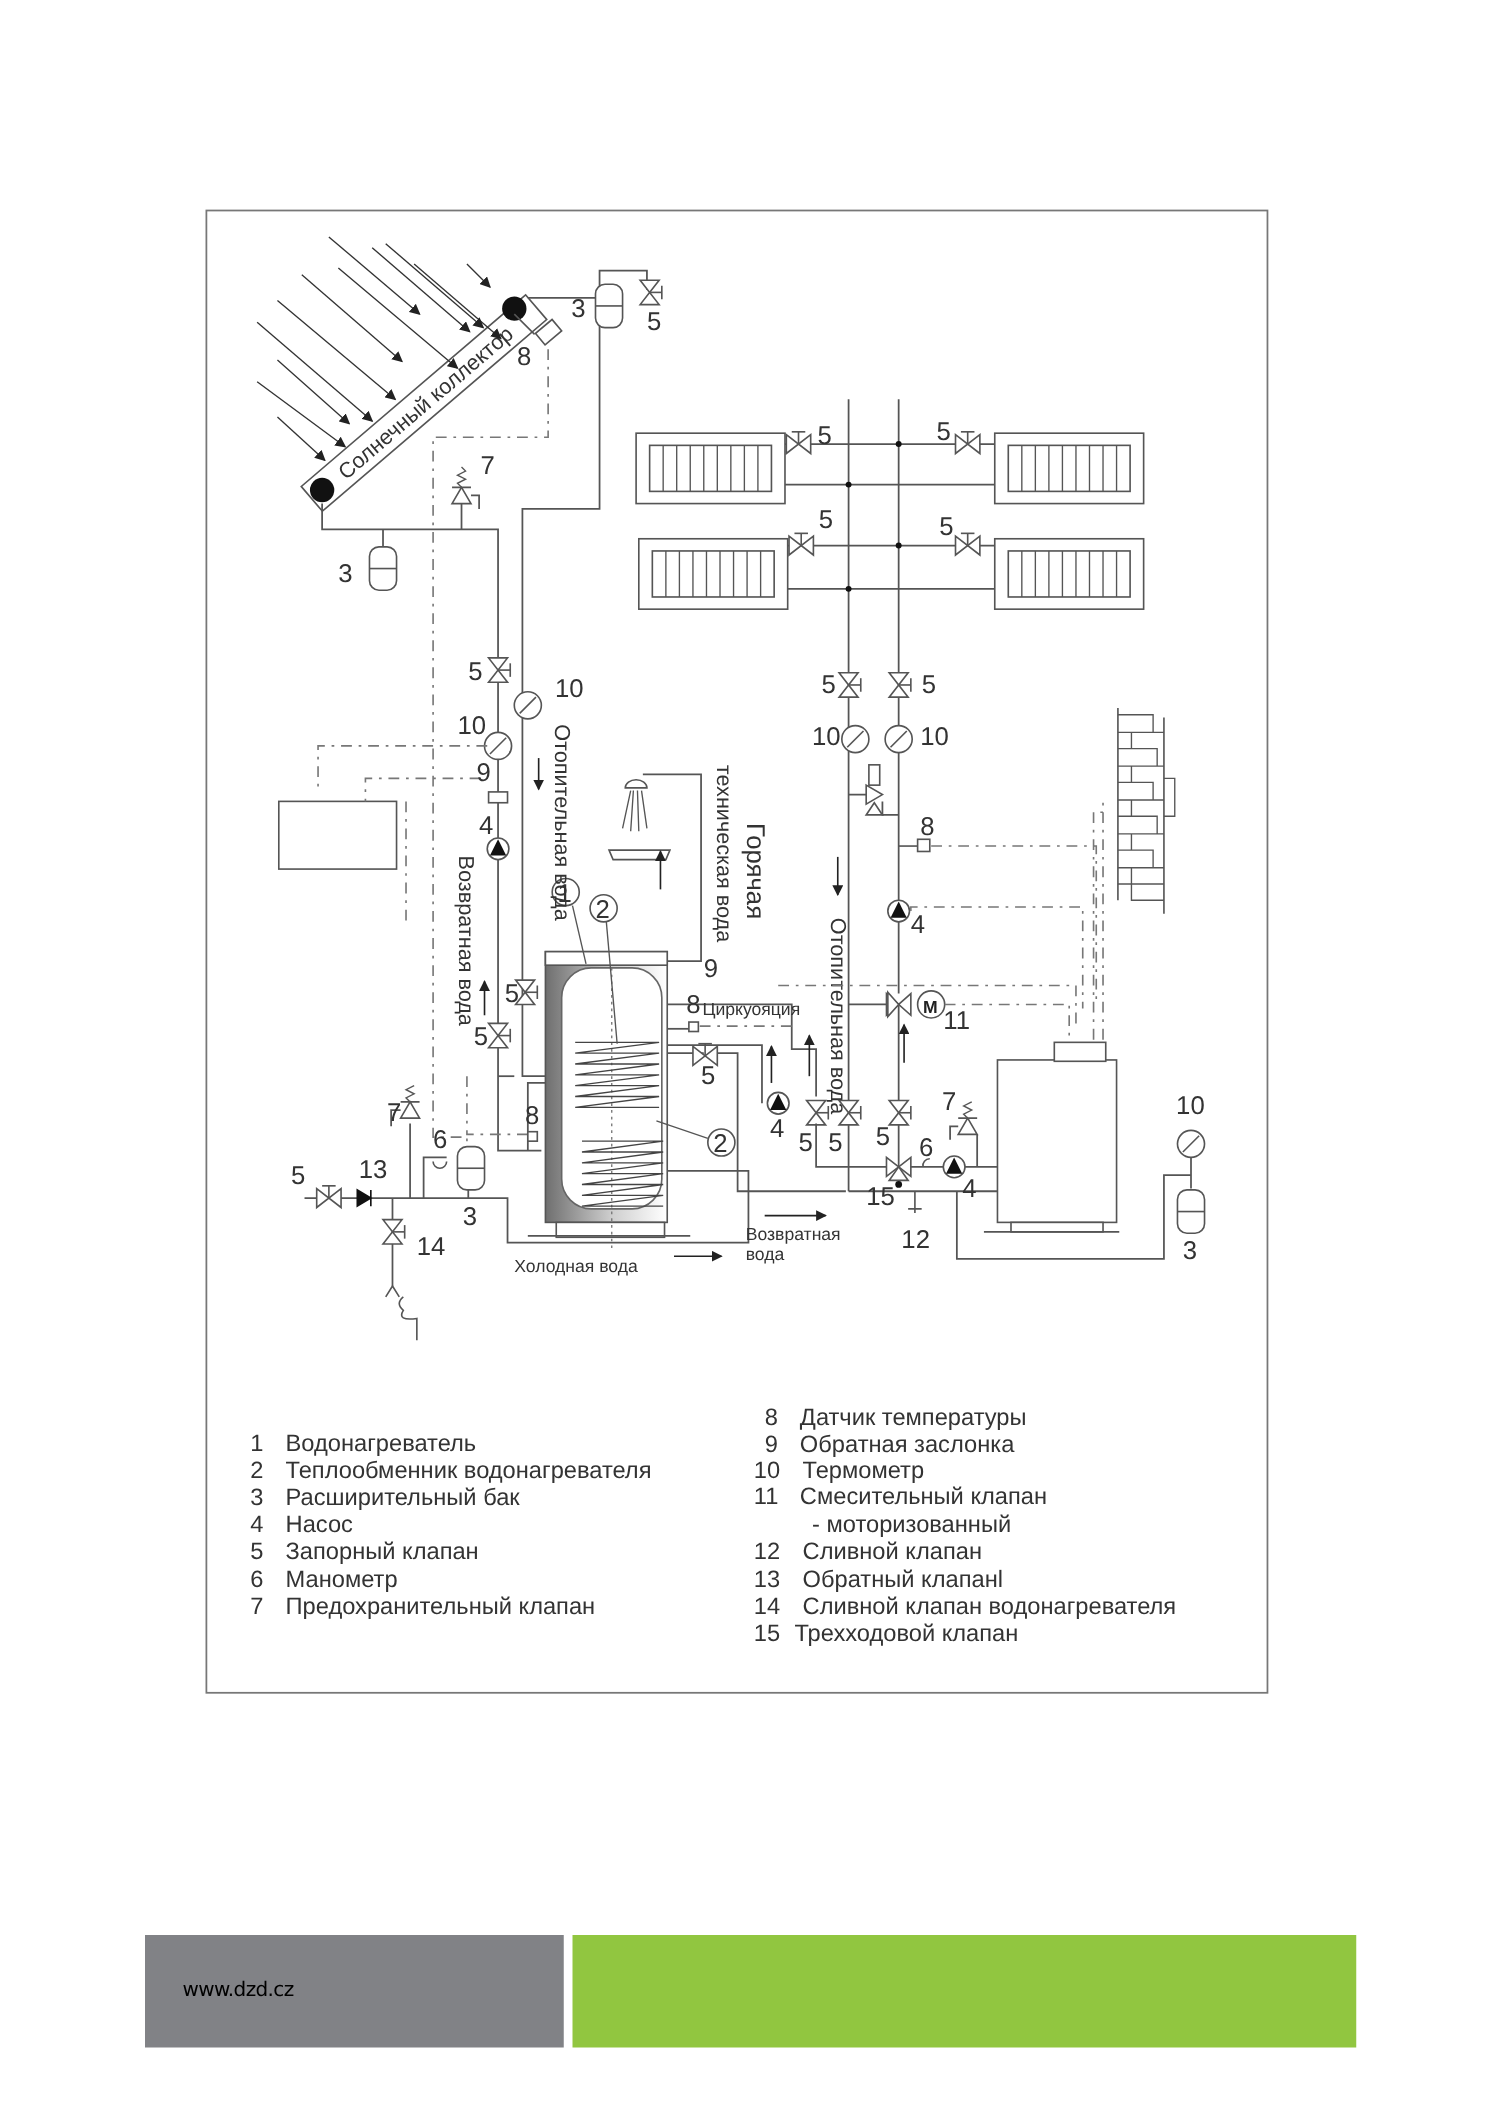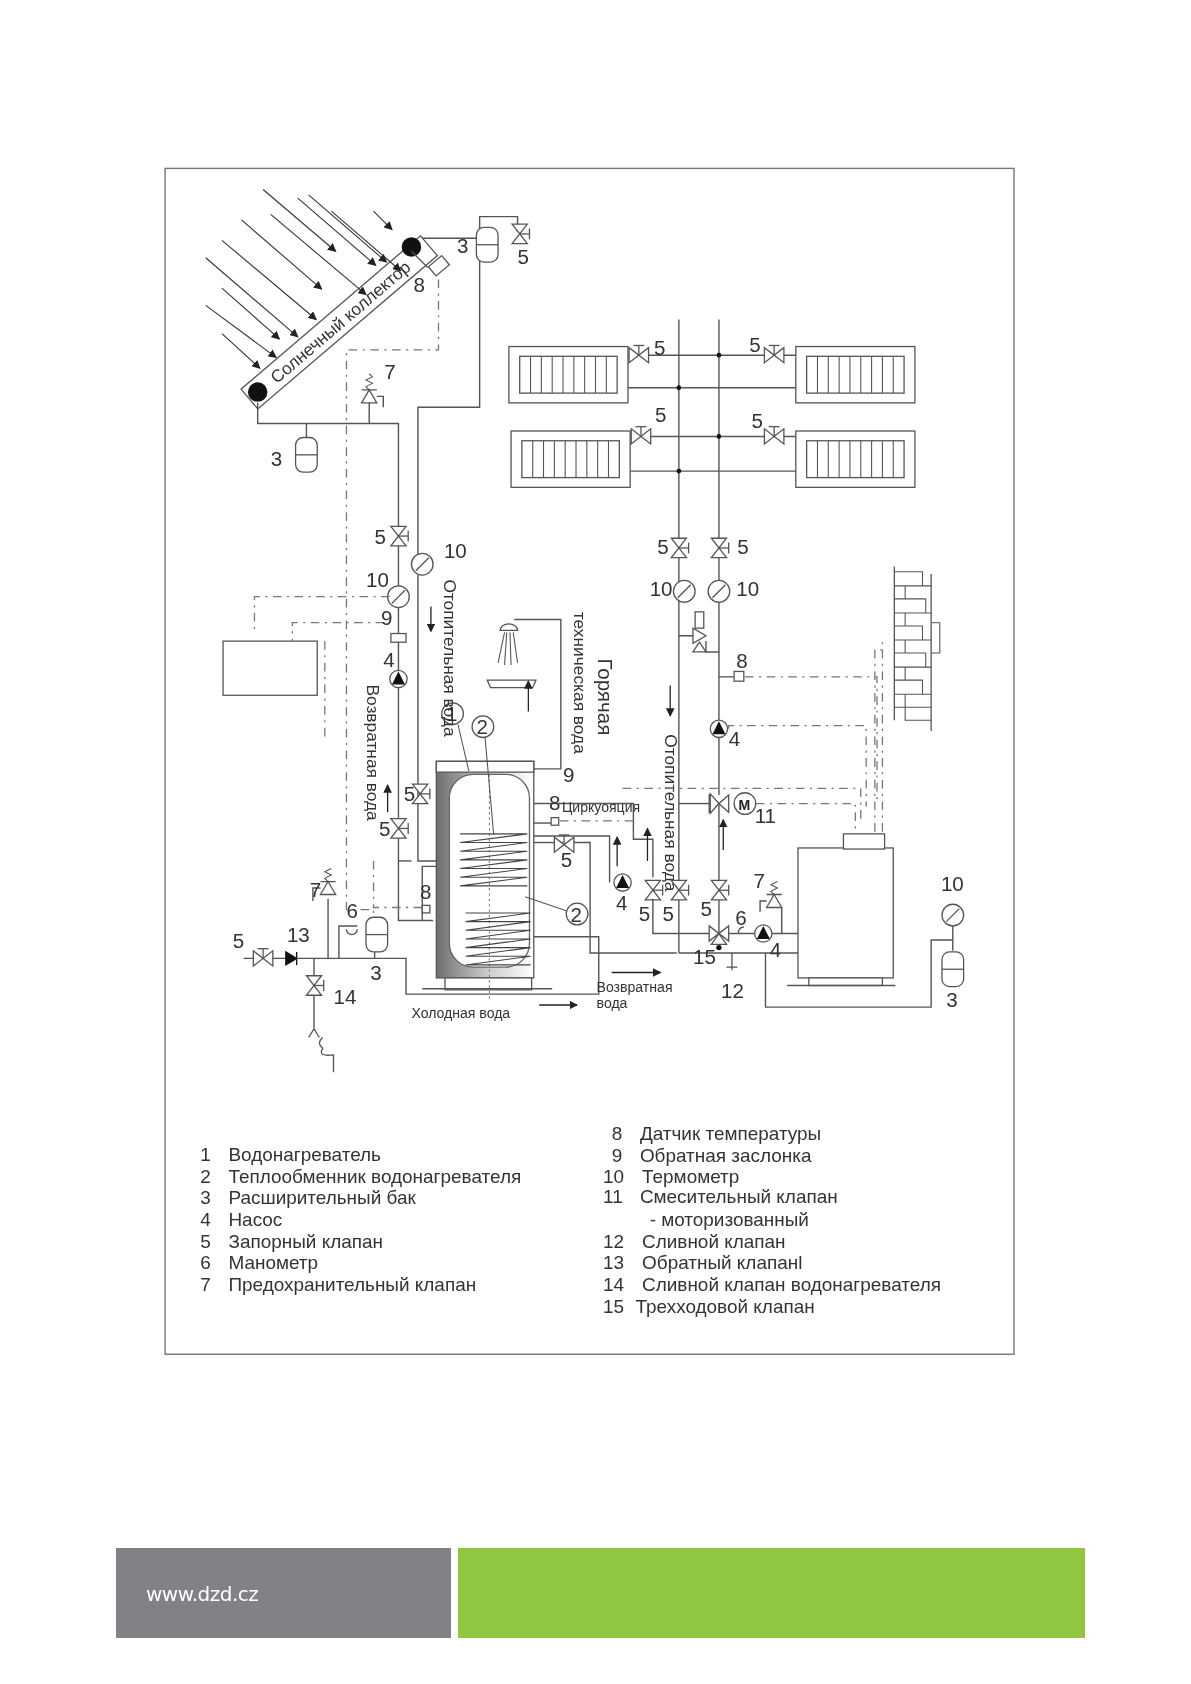--- a/index.html
+++ b/index.html
@@ -6,21 +6,21 @@
   body { width:1191px; height:1684px; position:relative; overflow:hidden; font-family:"Liberation Sans", sans-serif; }
   #diagram { position:absolute; left:0; top:0; width:1191px; height:1684px; }
   .ln { stroke:#555; stroke-width:1.3; fill:none; }
   .dsh { stroke:#777; stroke-width:1.2; fill:none; stroke-dasharray:8 5 2 5; }
   .lbl { font-family:"Liberation Sans", sans-serif; font-size:19px; fill:#333; }
   .sm { font-family:"Liberation Sans", sans-serif; font-size:13px; fill:#333; }
   .vt { font-family:"Liberation Sans", sans-serif; font-size:16px; fill:#333; }
   .leg { font-family:"Liberation Sans", sans-serif; font-size:17.5px; fill:#333; }
   #footer-gray { position:absolute; left:116px; top:1548px; width:335px; height:90px; background:#818286; }
   #footer-green { position:absolute; left:458px; top:1548px; width:627px; height:90px; background:#91c640; }
-  #footer-url { position:absolute; left:30px; top:34px; color:#ffffff; font-family:"DejaVu Sans", sans-serif; font-size:20px; letter-spacing:-0.5px; }
+  #footer-url { position:absolute; left:30px; top:34px; color:#000000; font-family:"DejaVu Sans", sans-serif; font-size:16px; letter-spacing:-0.5px; }
 </style>
 </head>
 <body>
 
 <svg id="diagram" viewBox="0 0 1100 1555" preserveAspectRatio="none" xmlns="http://www.w3.org/2000/svg">
   <defs>
     <marker id="ah" markerWidth="8" markerHeight="8" refX="7" refY="4" orient="auto" markerUnits="userSpaceOnUse">
       <path d="M0,0 L8,4 L0,8 Z" fill="#222"></path>
     </marker>
     <linearGradient id="tankg" x1="0" x2="1" y1="0" y2="0">

